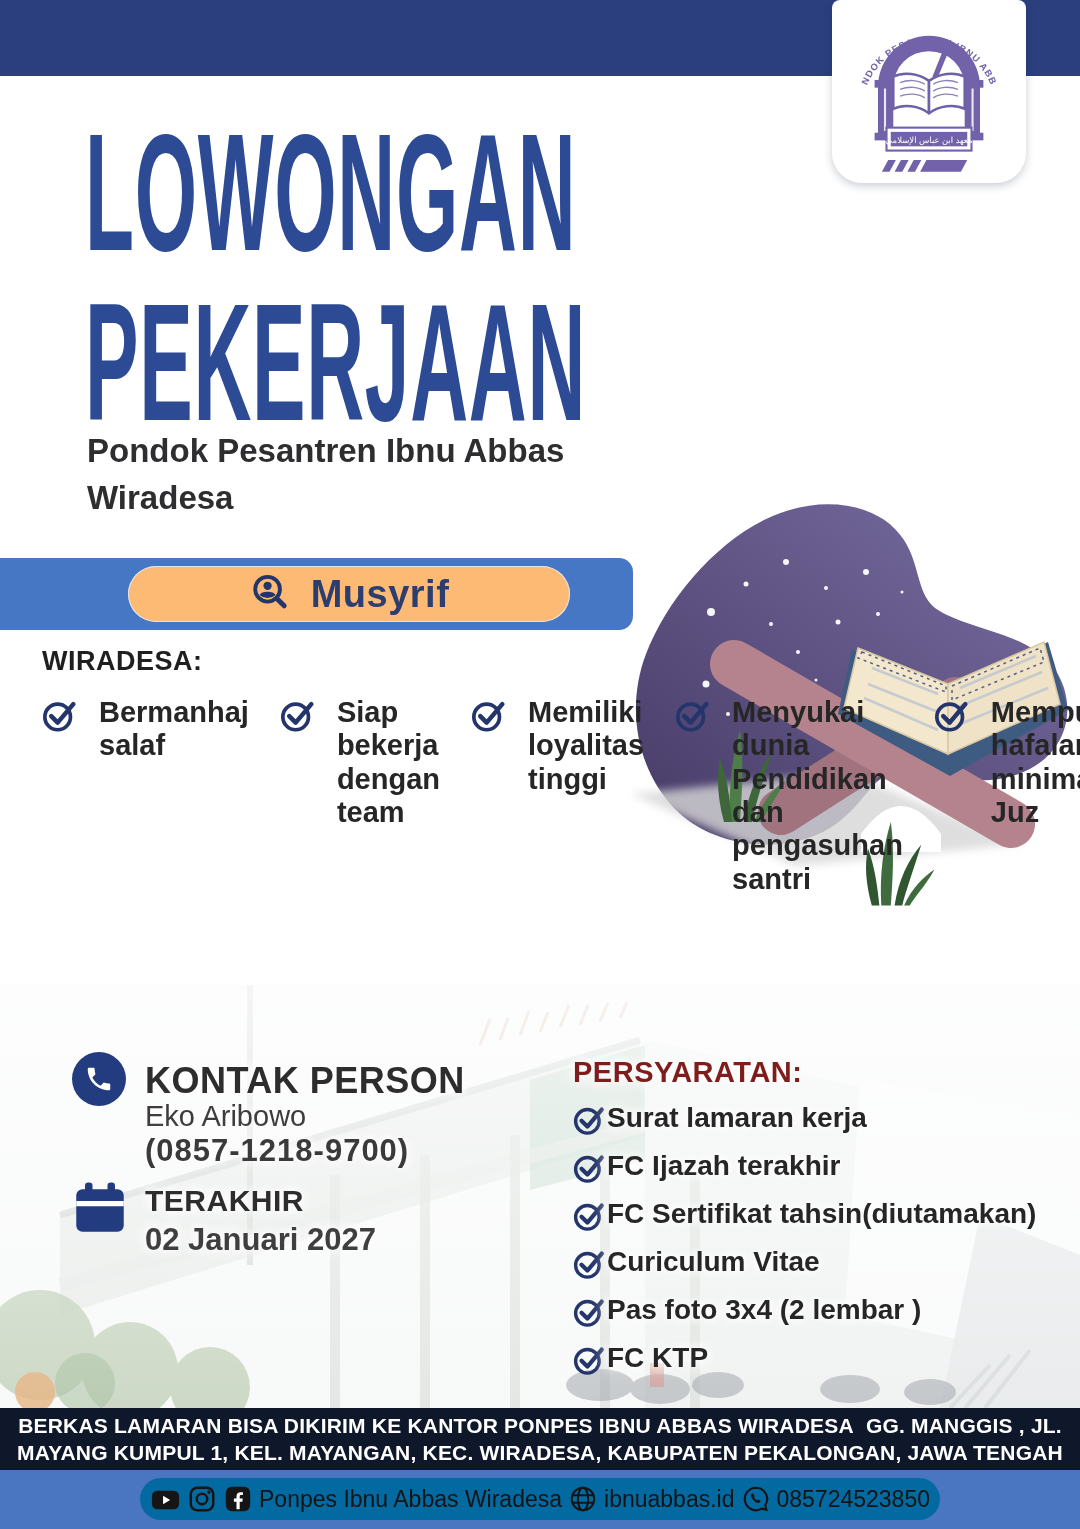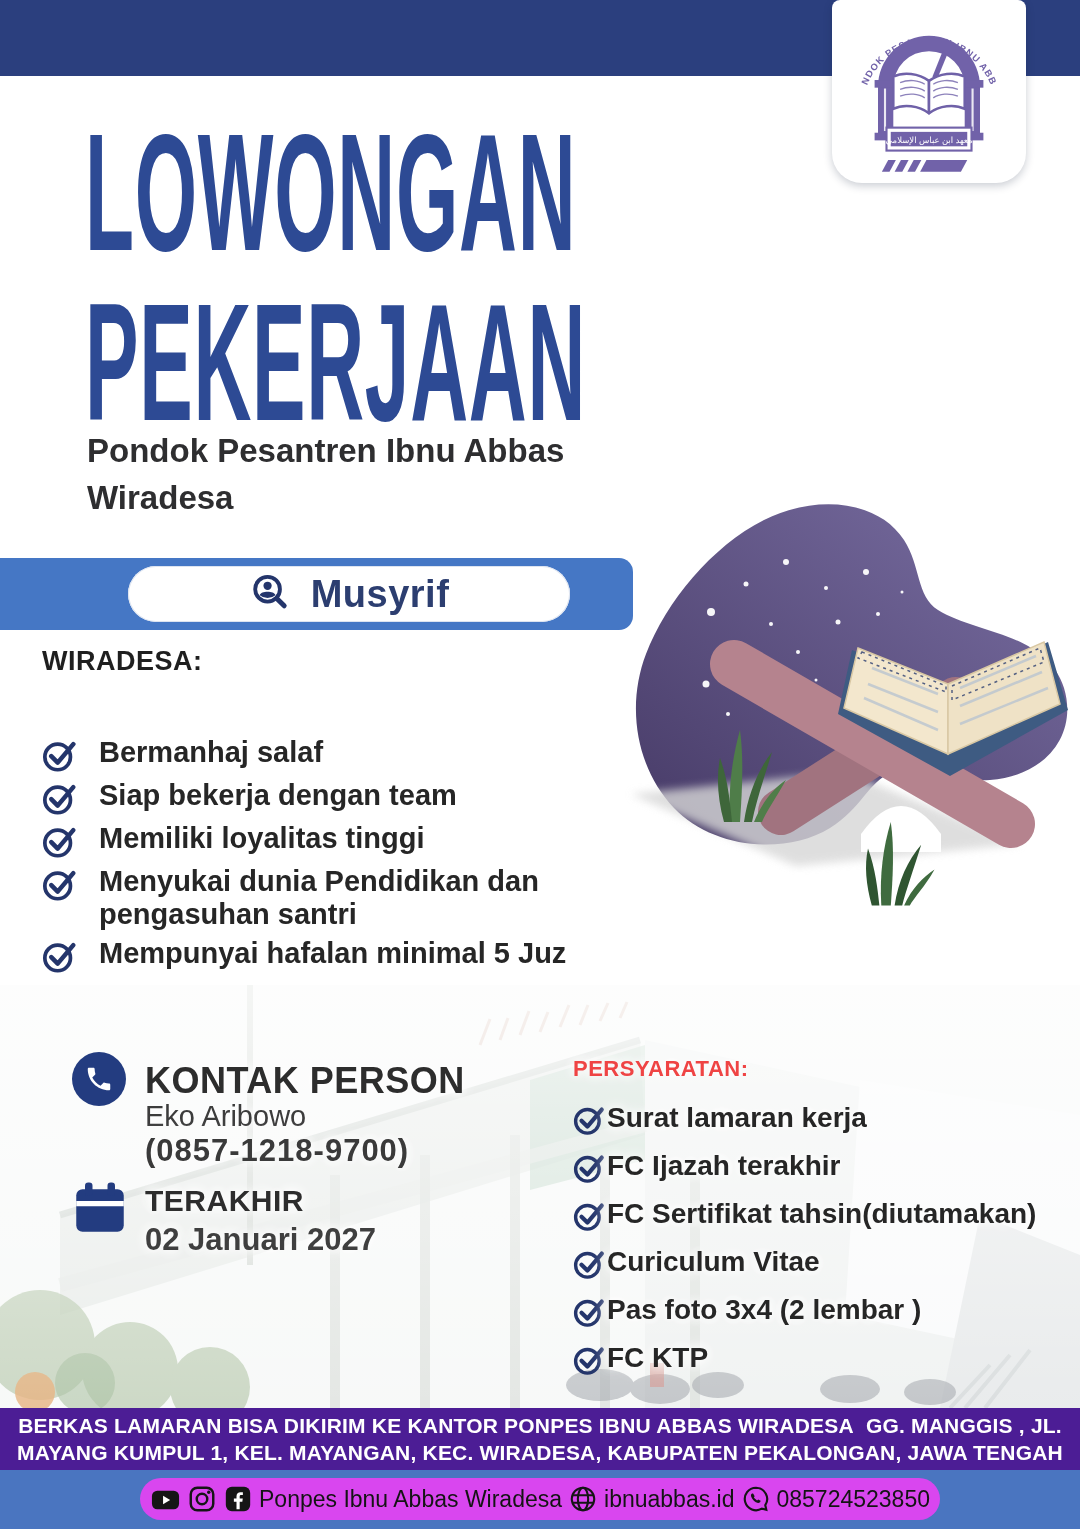--- a/index.html
+++ b/index.html
@@ -22,54 +22,54 @@
   }
   .title-1{top:108px;}
   .title-2{top:278px;}
   .subtitle{position:absolute;left:87px;top:428px;font-size:33px;font-weight:700;color:#2e2e30;line-height:1.42;}
   
   .position-band{
     position:absolute;left:0;top:558px;width:633px;height:72px;background:#4577C5;
     border-radius:0 14px 14px 0;z-index:3;
   }
   .position-pill{
-    position:absolute;left:128px;top:8px;width:442px;height:56px;background:#ffffff;
+    position:absolute;left:128px;top:8px;width:442px;height:56px;background:#fdba74;
     border-radius:28px;display:flex;align-items:center;justify-content:center;gap:18px;
     box-shadow:inset 0 0 0 1px #dde4f0;
   }
   .position-label{font-size:38px;font-weight:700;color:#2C3E70;letter-spacing:.5px;}
   
   .kriteria-heading{position:absolute;left:42px;top:646px;font-size:27px;font-weight:800;color:#1f1f1f;letter-spacing:.5px;z-index:4;}
-  .kriteria-list{position:absolute;left:42px;top:696px;width:560px;display:flex;flex-direction:column;gap:5px;z-index:4;margin-top:40px;}
+  .kriteria-list{position:absolute;left:42px;top:696px;width:560px;display:flex;gap:31px;z-index:4;}
   .check-row{display:flex;gap:20px;align-items:flex-start;font-size:29px;font-weight:700;color:#262626;line-height:1.15;}
   .check-row .ck{flex:0 0 auto;margin-top:1px;}
   
   .hero-art{position:absolute;left:616px;top:492px;width:455px;height:420px;z-index:2;}
   
   .photo{position:absolute;left:0;top:985px;width:1080px;height:423px;z-index:1;}
   
   .soft{text-shadow:0 0 8px #fff,0 0 14px #fff,0 0 20px #fff;}
   .phone-badge{position:absolute;left:72px;top:1052px;width:54px;height:54px;border-radius:50%;
     background:#233C80;display:flex;align-items:center;justify-content:center;z-index:5;}
   .kontak-heading{position:absolute;left:145px;top:1060px;font-size:36px;font-weight:800;color:#2d2d2d;letter-spacing:.5px;z-index:5;}
   .kontak-name{position:absolute;left:145px;top:1100px;font-size:29px;font-weight:400;color:#3c3c3c;z-index:5;}
   .kontak-phone{position:absolute;left:145px;top:1133px;font-size:31px;font-weight:600;color:#3a3a3a;letter-spacing:1px;z-index:5;}
   .calendar-badge{position:absolute;left:70px;top:1178px;width:60px;height:60px;z-index:5;}
   .deadline-heading{position:absolute;left:145px;top:1184px;font-size:30px;font-weight:700;color:#2d2d2d;letter-spacing:.5px;z-index:5;}
   .deadline-date{position:absolute;left:145px;top:1222px;font-size:31px;font-weight:600;color:#3f3f3f;z-index:5;}
   
-  .persyaratan-heading{position:absolute;left:573px;top:1056px;font-size:22px;font-weight:800;color:#ef4444;letter-spacing:.5px;z-index:5;}
+  .persyaratan-heading{position:absolute;left:573px;top:1056px;font-size:29px;font-weight:800;color:#7f1d1d;letter-spacing:.5px;z-index:5;}
   .persyaratan-list{position:absolute;left:573px;top:1102px;width:480px;display:flex;flex-direction:column;gap:13px;z-index:5;}
   .persyaratan-list .check-row{font-size:28px;gap:0;}
   
-  .address-band{position:absolute;left:0;top:1408px;width:1080px;height:62px;background:#4c1d95;
+  .address-band{position:absolute;left:0;top:1408px;width:1080px;height:62px;background:#0f172a;
     display:flex;flex-direction:column;align-items:center;justify-content:center;gap:3px;z-index:6;}
   .address-line{color:#fff;font-size:21px;font-weight:700;letter-spacing:.2px;white-space:nowrap;}
   .social-band{position:absolute;left:0;top:1470px;width:1080px;height:59px;background:#4A75C0;z-index:6;}
-  .social-pill{position:absolute;left:140px;top:8px;width:800px;height:42px;background:#d946ef;border-radius:21px;
+  .social-pill{position:absolute;left:140px;top:8px;width:800px;height:42px;background:#0369a1;border-radius:21px;
     display:flex;align-items:center;justify-content:center;gap:6px;}
   .social-text{font-size:23px;font-weight:500;color:#141414;white-space:nowrap;}
   .sicon{display:flex;align-items:center;}
 </style>
 </head>
 <body>
 
 <div class="poster">
 
   <div class="top-band"></div>

